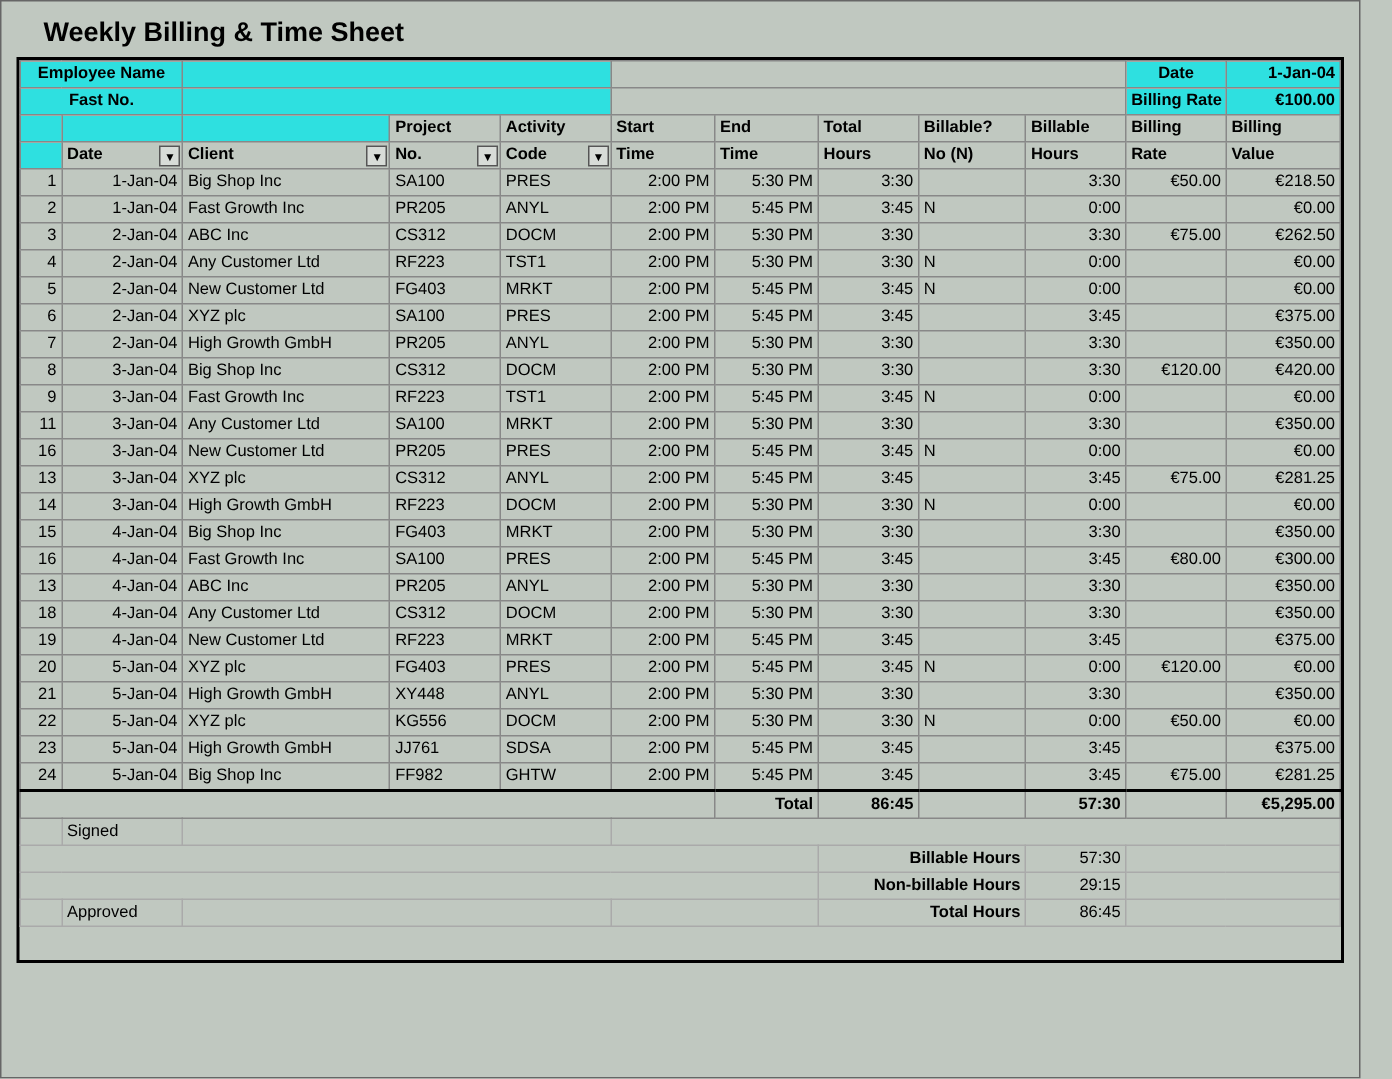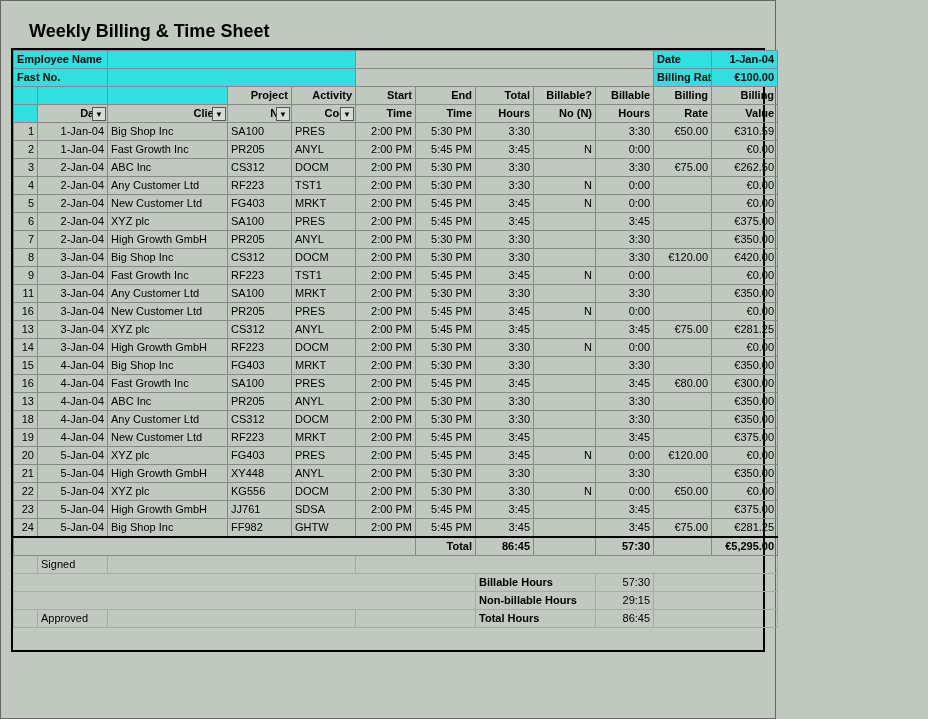--- a/index.html
+++ b/index.html
@@ -1,45 +1,45 @@
 <!DOCTYPE html>
 <html><head>
 <meta charset="utf-8">
 <style>
 html,body{margin:0;padding:0;background:#c0c8c0;font-family:Arial,Helvetica,sans-serif;font-size:11px;color:#000}
-.sheet{width:776px;height:719px;box-sizing:border-box;padding:16px 10px 0 10px;border:1px solid #666}
+.sheet{width:907px;height:719px;box-sizing:border-box;padding:6px 10px 0 10px;border:1px solid #666}
 h1{font-family:Arial;font-size:18px;font-weight:700;margin:4px 0 6px 18px}
 .outer{border:2px solid #000;background:#c0c8c0}
 table{border-collapse:collapse;width:100%;table-layout:fixed}
 th,td{border:1px solid #888;padding:0 3px;height:17px;line-height:17px;white-space:nowrap;overflow:hidden}
 .blankhead{background:#2ee0e0}
-.cyan{background:#2ee0e0;font-weight:700;text-align:left}
+.cyan{background:#2ee0e0;font-weight:700;text-align:center}
 .cyanv{background:#2ee0e0;font-weight:700;text-align:right}
 .r{text-align:right}
-.c{text-align:right}
+.c{text-align:left}
 .b{font-weight:400}
 .rownum{text-align:right;width:22px}
 .fcell{position:relative}
 .farrow{position:absolute;right:1px;top:2px;width:12px;height:12px;border:1px solid #555;background:#d8dcd8;display:flex;align-items:center;justify-content:center;font-size:8px;color:#000}
 .totalrow td{border-top:2px solid #000;font-weight:700}
 .sig td{border-color:#aaa}
 .sigline{border-bottom:1px solid #000;height:16px}
 col.n{width:24px}
 col.dt{width:70px}
 col.cl{width:120px}
 col.pn{width:64px}
 col.ac{width:64px}
 col.tm{width:60px}
 col.th{width:58px}
 col.bq{width:62px}
 col.bh{width:58px}
 col.br{width:58px}
 col.bv{width:66px}
 .summary td{border-color:#aaa}
-.slab{text-align:left;font-weight:700}
+.slab{text-align:right;font-weight:700}
 </style>
 </head>
 <body>
 
 <div class="sheet">
   <h1>Weekly Billing &amp; Time Sheet</h1>
 
   <div class="outer">
   <table>
     <colgroup>
@@ -109,21 +109,21 @@
             <td class="r">1-Jan-04</td>
             <td>Big Shop Inc</td>
             <td>SA100</td>
             <td>PRES</td>
             <td class="r">2:00 PM</td>
             <td class="r">5:30 PM</td>
             <td class="r">3:30</td>
             <td class="c"></td>
             <td class="r">3:30</td>
             <td class="r">€50.00</td>
-            <td class="r">€310.59</td>
+            <td class="r">€218.50</td>
           </tr>
           <tr>
             <td class="rownum">2</td>
             <td class="r">1-Jan-04</td>
             <td>Fast Growth Inc</td>
             <td>PR205</td>
             <td>ANYL</td>
             <td class="r">2:00 PM</td>
             <td class="r">5:45 PM</td>
             <td class="r">3:45</td>

